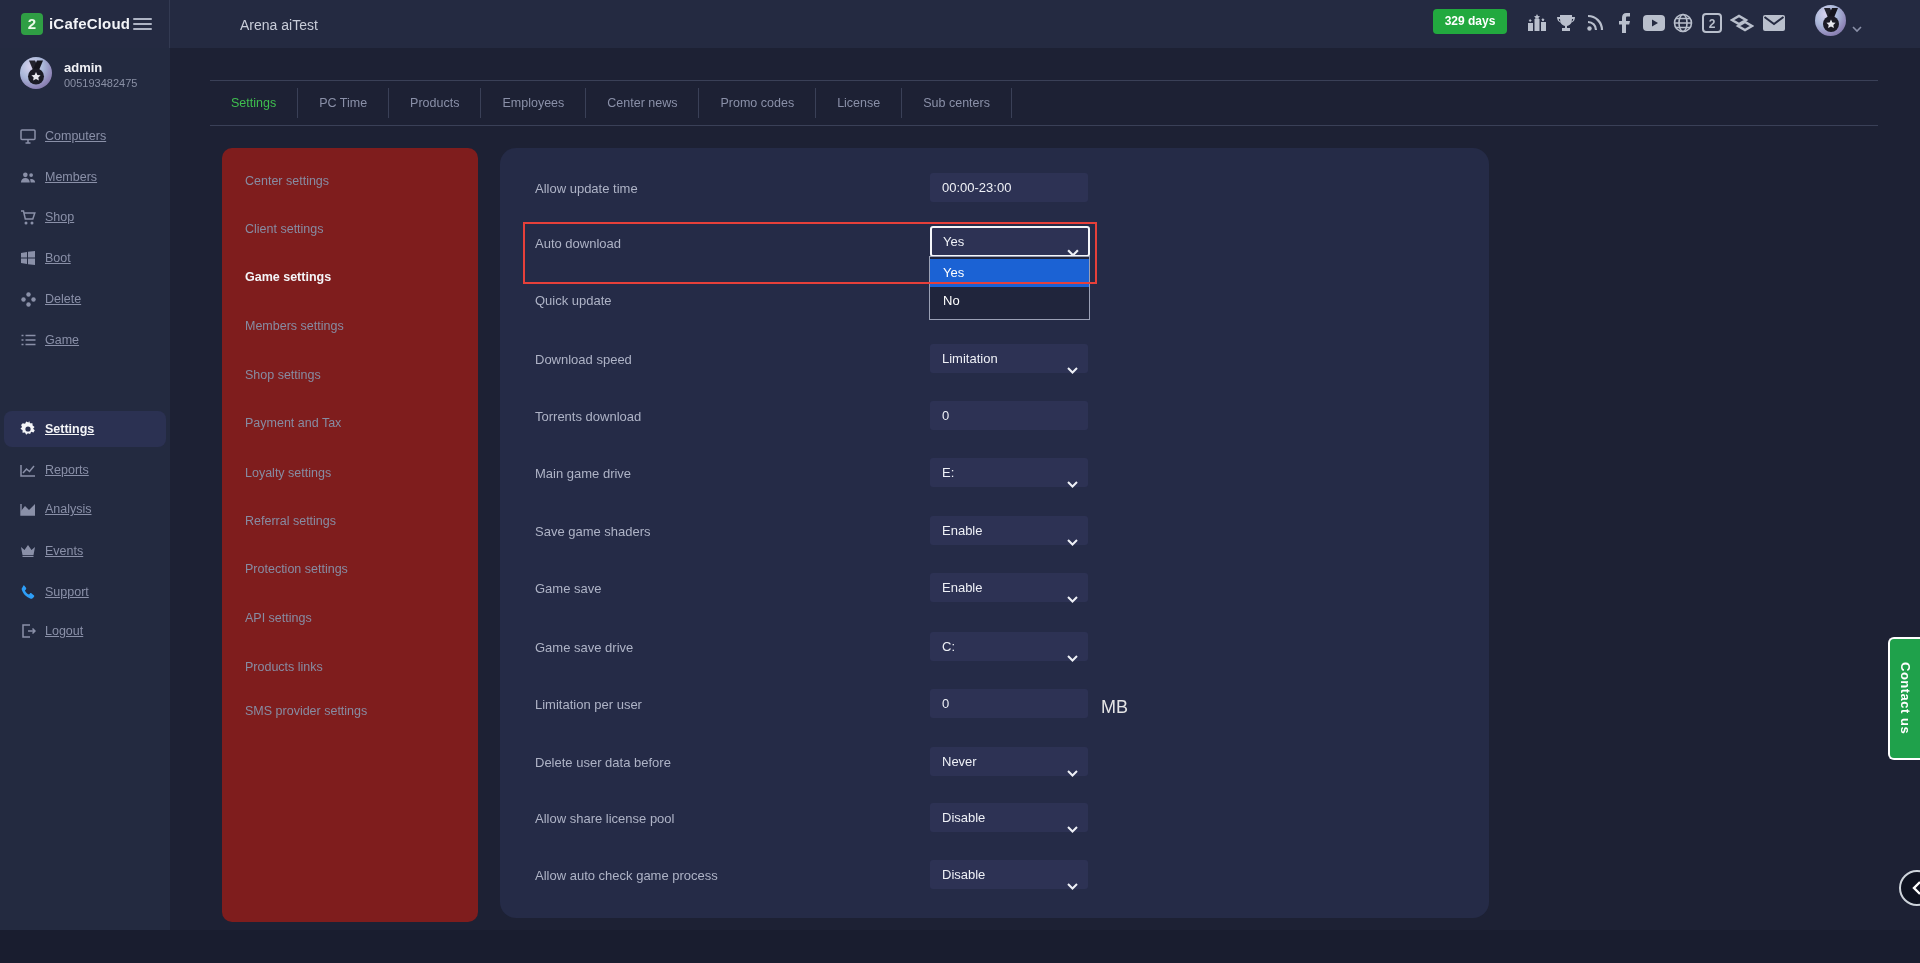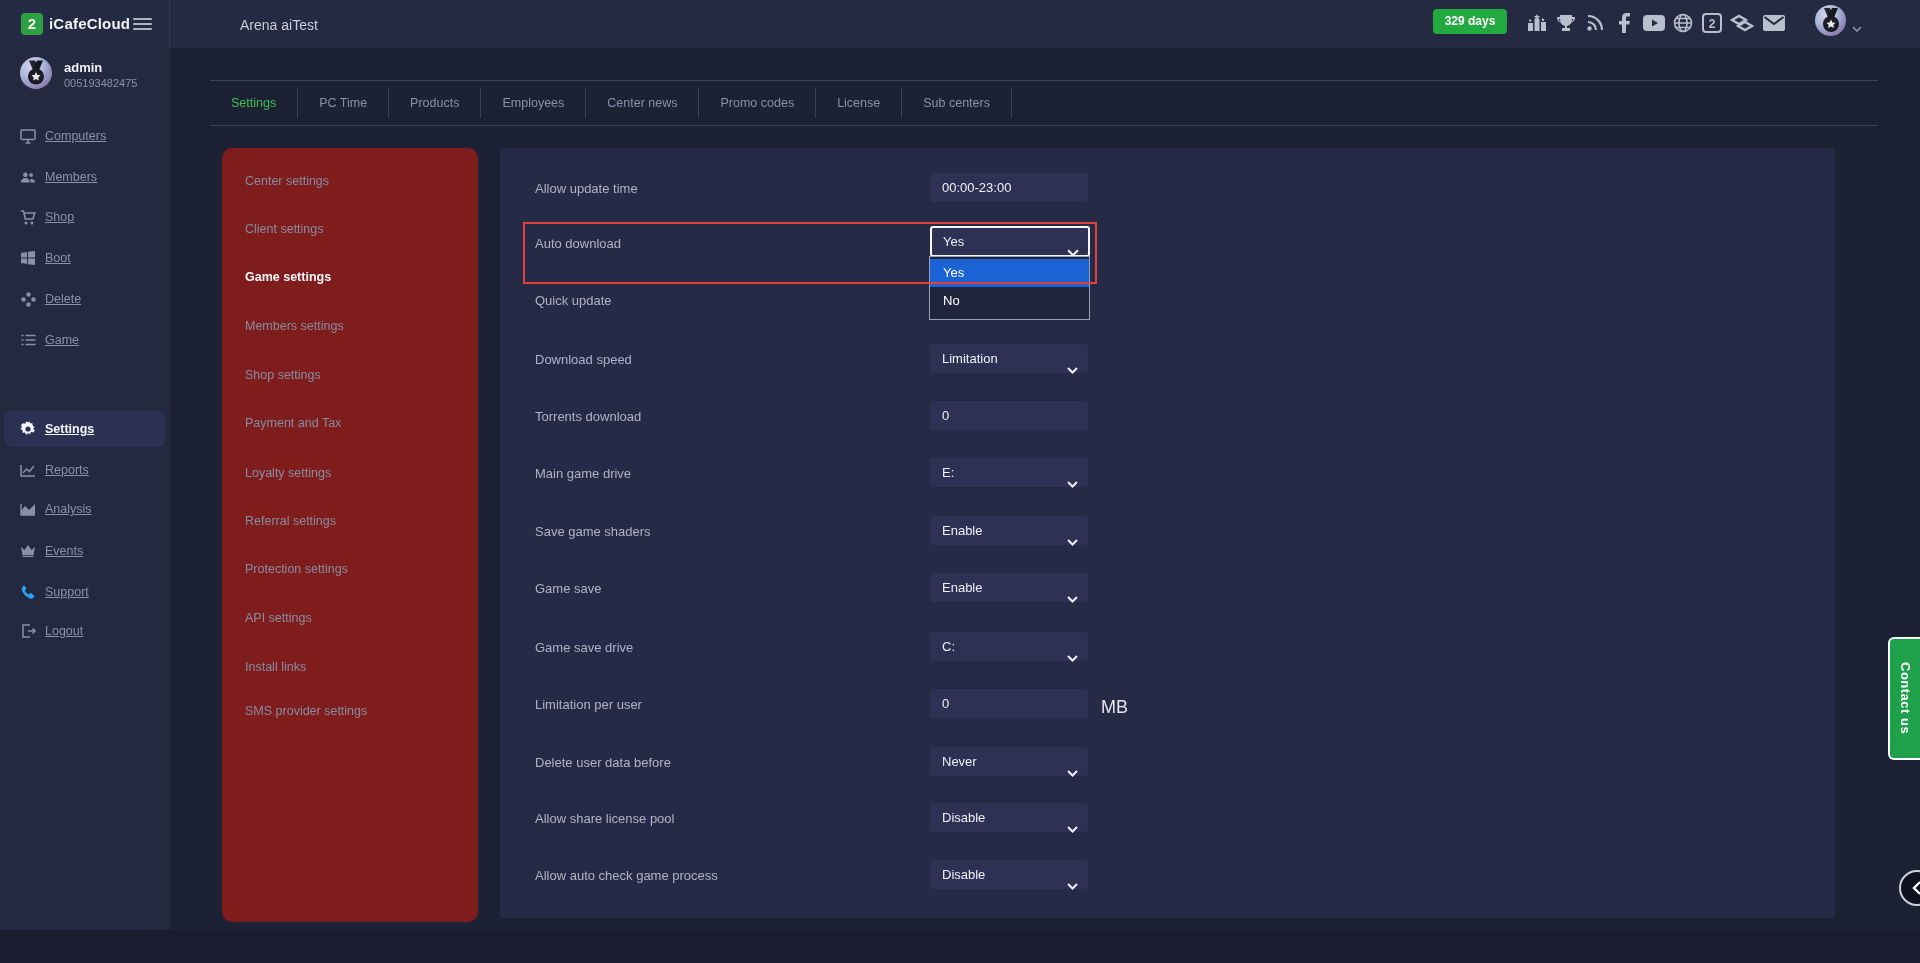--- a/index.html
+++ b/index.html
@@ -43,21 +43,21 @@
   #tabbar { position:absolute; left:210px; top:80px; width:1668px; height:46px; border-top:1px solid #3a4057;
     border-bottom:1px solid #3a4057; display:flex; align-items:center; z-index:5; }
   .tab { padding:0 21px; font-size:12.5px; color:#8a90a8; cursor:pointer; white-space:nowrap; }
   .tab.active { color:#3fbf4f; }
   .tab-divider { width:1px; height:30px; background:#3a4057; }
 
   
   #settings-nav { position:absolute; left:222px; top:148px; width:256px; height:774px; background:#7f1d1d; border-radius:10px; z-index:5; }
   .nav-item { position:absolute; left:23px; font-size:12.5px; color:#878ca2; cursor:pointer; white-space:nowrap; }
   .nav-item.active { color:#f4f5f8; font-weight:bold; }
-  #form-panel { position:absolute; left:500px; top:148px; width:1335px; height:770px; background:#252b47; border-radius:2px; z-index:5; }
+  #form-panel { position:absolute; left:500px; top:148px; width:989px; height:770px; background:#252b47; border-radius:16px; z-index:5; }
 
   
   .frm-label { position:absolute; left:35px; font-size:13px; color:#aeb3c6; white-space:nowrap; }
   .field { position:absolute; left:430px; width:158px; height:29px; background:#2d3254; border-radius:3px;
     color:#eef0f6; font-size:13px; line-height:29px; padding-left:12px; }
   .field .chev { position:absolute; right:10px; top:11px; }
   .unit { position:absolute; left:601px; font-size:18px; color:#e5e5e5; }
 
   
   #open-select { position:absolute; left:930px; top:226px; width:160px; height:31px; background:#2d3254;
@@ -349,21 +349,21 @@
   <div class="nav-item" style="top:26px">Center settings</div>
   <div class="nav-item" style="top:74px">Client settings</div>
   <div class="nav-item active" style="top:122px">Game settings</div>
   <div class="nav-item" style="top:171px">Members settings</div>
   <div class="nav-item" style="top:220px">Shop settings</div>
   <div class="nav-item" style="top:268px">Payment and Tax</div>
   <div class="nav-item" style="top:318px">Loyalty settings</div>
   <div class="nav-item" style="top:366px">Referral settings</div>
   <div class="nav-item" style="top:414px">Protection settings</div>
   <div class="nav-item" style="top:463px">API settings</div>
-  <div class="nav-item" style="top:512px">Install links</div>
+  <div class="nav-item" style="top:512px">Products links</div>
   <div class="nav-item" style="top:556px">SMS provider settings</div>
 </div>
 
 <div id="form-panel">
 
   <div class="frm-label" style="top:33px">Allow update time</div>
   <div class="field" style="top:25px">00:00-23:00</div>
 
   <div class="frm-label" style="top:88px">Auto download</div>
 

